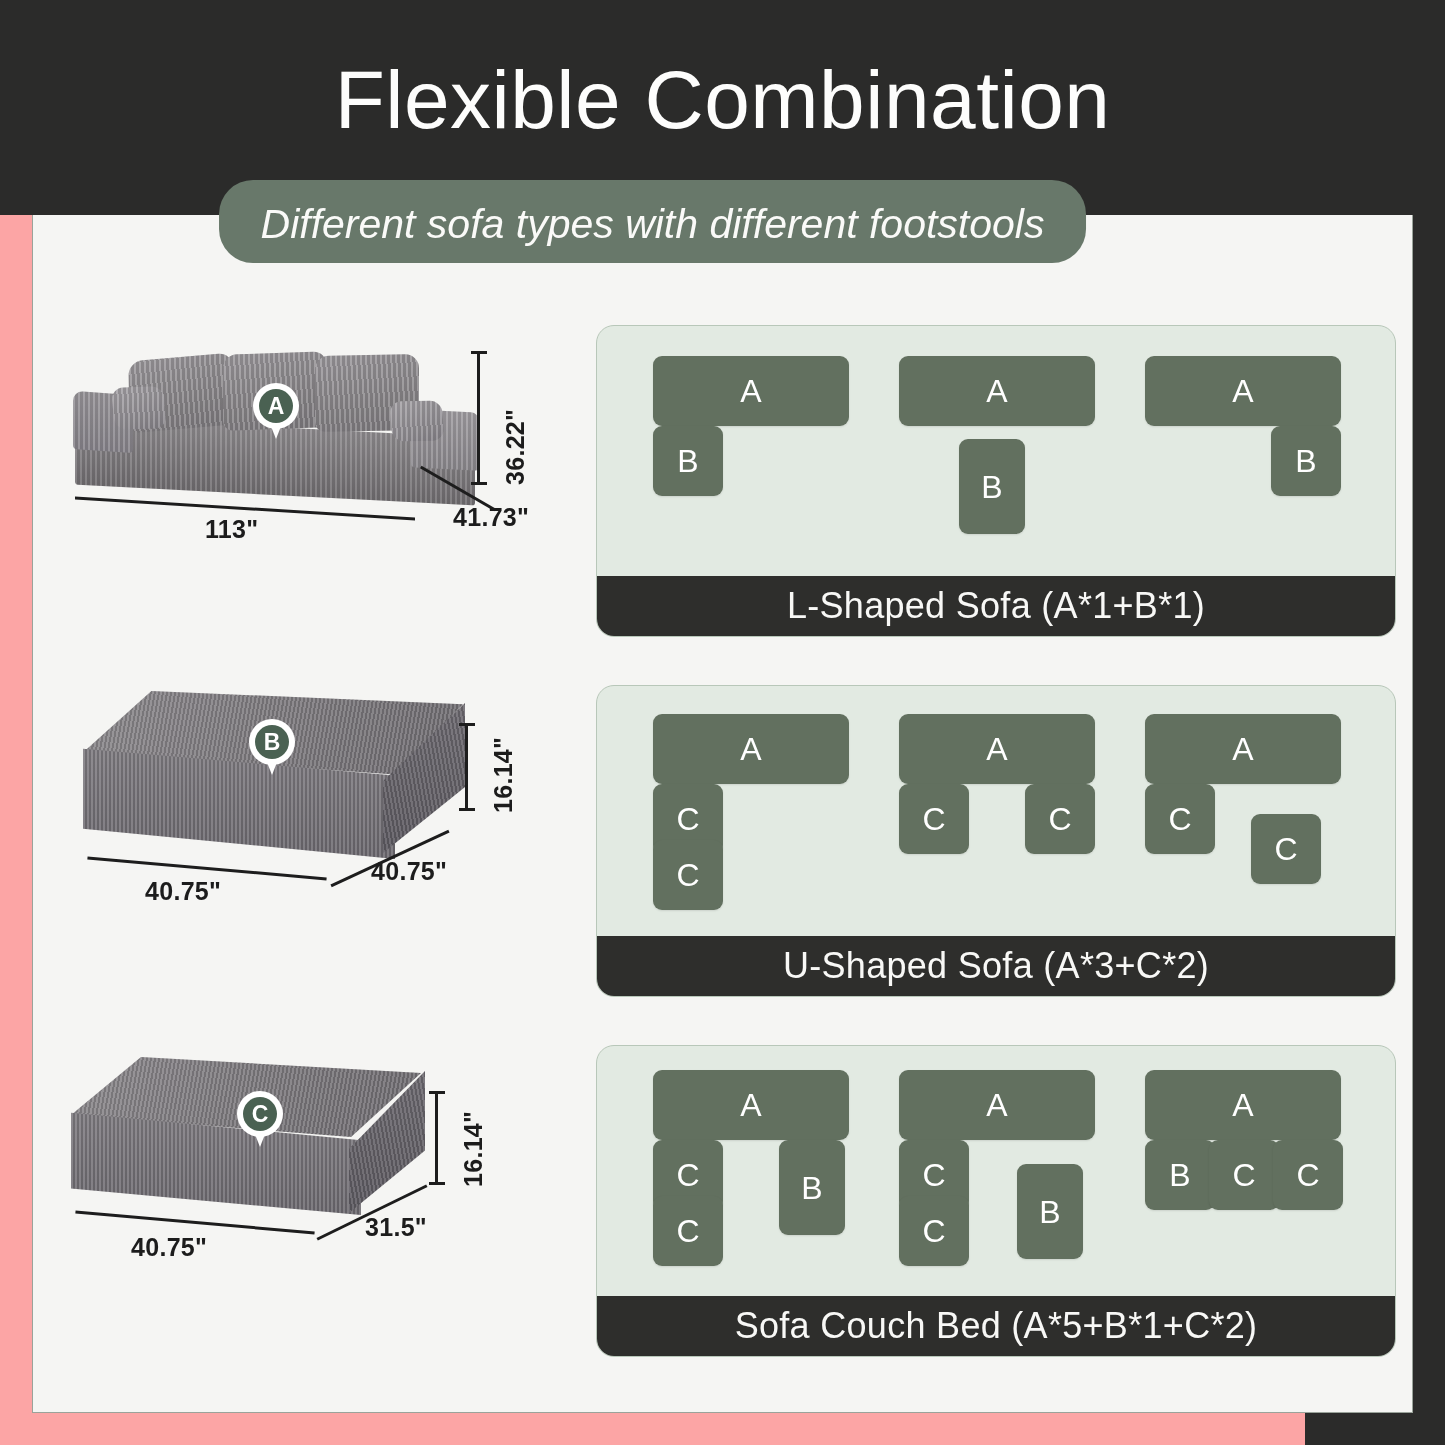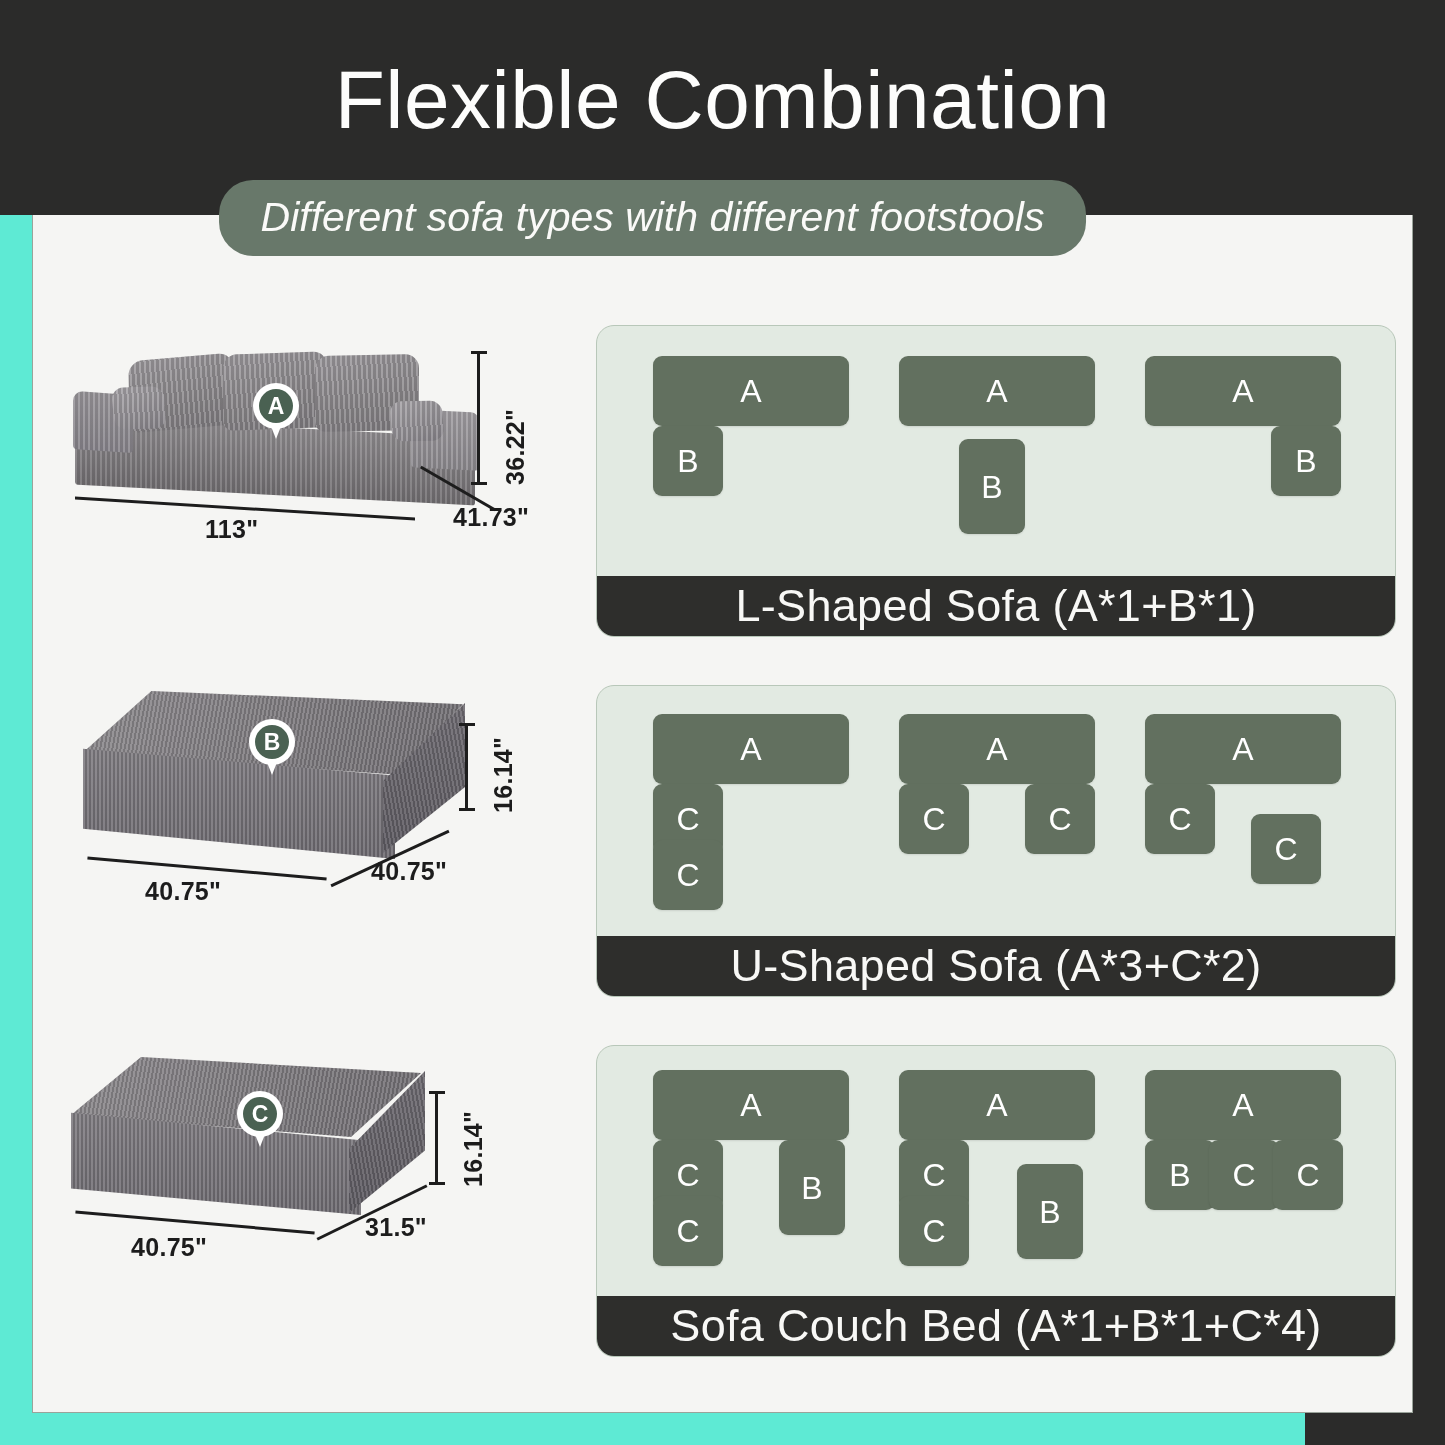--- a/index.html
+++ b/index.html
@@ -9,21 +9,21 @@
     height: 1445px;
     background: #2b2b2a;
     font-family: "Liberation Sans", sans-serif;
     overflow: hidden;
   }
 
   .poster {
     position: relative;
     width: 1305px;
     height: 1445px;
-    background: #5eead4;
+    background: #fca5a5;
   }
 
   
   .header {
     position: absolute;
     left: 0; top: 0;
     width: 1445px;
     height: 215px;
     background: #2b2b2a;
     z-index: 3;
@@ -53,20 +53,21 @@
     z-index: 5;
   }
 
   .subtitle-text {
     color: #fafaf8;
     font-size: 41px;
     font-style: italic;
     font-weight: 400;
     line-height: 50px;
     white-space: nowrap;
+    margin-top: 7px;
   }
 
   
   .sheet {
     position: absolute;
     left: 32px;
     top: 212px;
     width: 1381px;
     height: 1201px;
     background: #f5f5f3;
@@ -239,21 +240,21 @@
     width: 100%;
     height: 252px;
   }
   .combo-label {
     position: absolute;
     left: 0; bottom: 0;
     width: 100%;
     height: 60px;
     background: #2e2e2c;
     color: #f8f8f6;
-    font-size: 45px;
+    font-size: 36px;
     font-weight: 400;
     display: flex;
     align-items: center;
     justify-content: center;
     letter-spacing: 0.3px;
     white-space: nowrap;
   }
 
   .blk {
     position: absolute;
@@ -425,18 +426,18 @@
           <div class="blk tall" style="left:182px; top:94px;">B</div>
           <div class="blk wide" style="left:302px; top:24px;">A</div>
           <div class="blk sq" style="left:302px; top:94px;">C</div>
           <div class="blk sq" style="left:302px; top:150px;">C</div>
           <div class="blk tall" style="left:420px; top:118px;">B</div>
           <div class="blk wide" style="left:548px; top:24px;">A</div>
           <div class="blk sq" style="left:548px; top:94px;">B</div>
           <div class="blk sq" style="left:612px; top:94px;">C</div>
           <div class="blk sq" style="left:676px; top:94px;">C</div>
         </div>
-        <div class="combo-label">Sofa Couch Bed (A*1+B*1+C*4)</div>
+        <div class="combo-label">Sofa Couch Bed (A*5+B*1+C*2)</div>
       </div>
     </div>
 
   </div>
 </div>
 
 </body></html>

